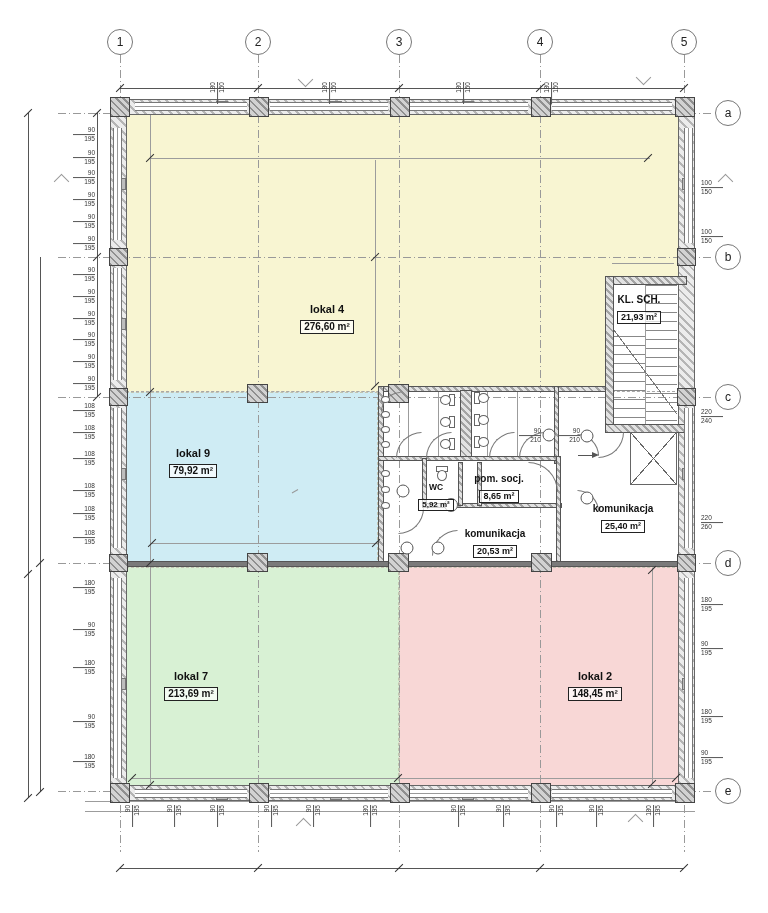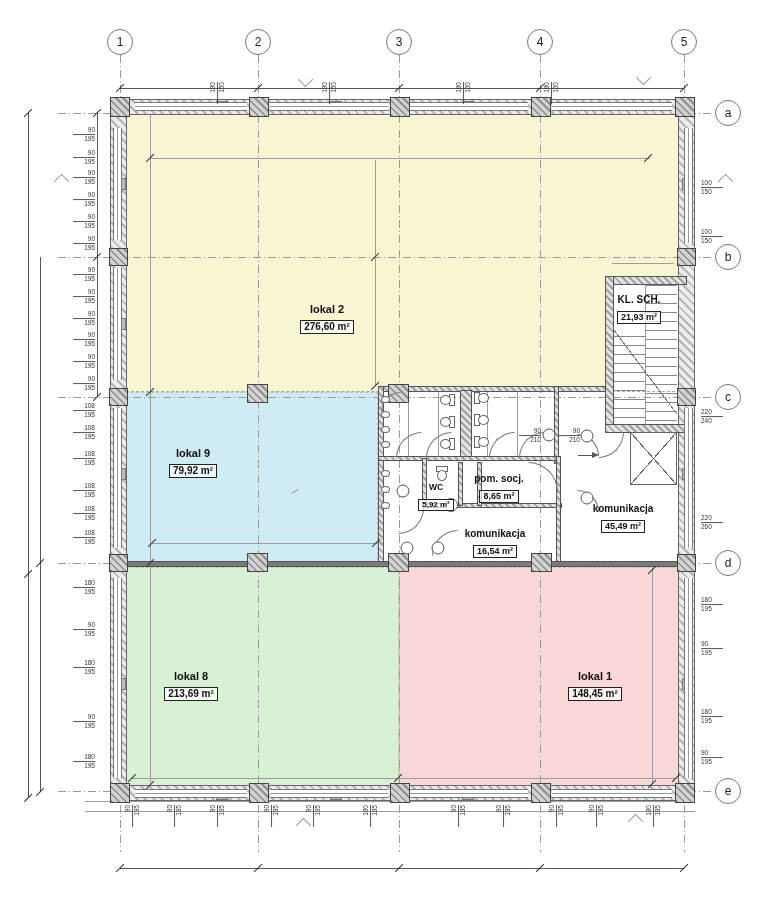--- a/index.html
+++ b/index.html
@@ -579,49 +579,49 @@
   <div id="tags">
       <div class="tagc" style="left: 403px; top: 491px;"></div>
       <div class="tagc" style="left: 407px; top: 548px;"></div>
       <div class="tagc" style="left: 438px; top: 548px;"></div>
       <div class="tagc" style="left: 549px; top: 435px;"></div>
       <div class="tagc" style="left: 587px; top: 436px;"></div>
       <div class="tagc" style="left: 587px; top: 498px;"></div>
     </div>
   <div id="rooms">
       <div class="room" style="left: 287px; top: 303px; width: 80px;">
-    <div class="rname">lokal 2</div>
+    <div class="rname">lokal 4</div>
     <div class="rarea">276,60 m²</div>
   </div>
       <div class="room" style="left: 153px; top: 447px; width: 80px;">
     <div class="rname">lokal 9</div>
     <div class="rarea">79,92 m²</div>
   </div>
       <div class="room" style="left: 148px; top: 670px; width: 86px;">
-    <div class="rname">lokal 8</div>
+    <div class="rname">lokal 7</div>
     <div class="rarea">213,69 m²</div>
   </div>
       <div class="room" style="left: 552px; top: 670px; width: 86px;">
-    <div class="rname">lokal 1</div>
+    <div class="rname">lokal 2</div>
     <div class="rarea">148,45 m²</div>
   </div>
       <div class="room mid" style="left: 606px; top: 294px; width: 66px;">
     <div class="rname">KL. SCH.</div>
     <div class="rarea">21,93 m²</div>
   </div>
       <div class="room sm" style="left: 414px; top: 483px; width: 44px;">
     <div class="rname">WC</div>
     <div class="rarea">5,92 m²</div>
   </div>
       <div class="room mid" style="left: 460px; top: 473px; width: 78px;">
     <div class="rname">pom. socj.</div>
     <div class="rarea">8,65 m²</div>
   </div>
       <div class="room mid" style="left: 452px; top: 528px; width: 86px;">
     <div class="rname">komunikacja</div>
-    <div class="rarea">16,54 m²</div>
+    <div class="rarea">20,53 m²</div>
   </div>
       <div class="room mid" style="left: 580px; top: 503px; width: 86px;">
     <div class="rname">komunikacja</div>
-    <div class="rarea">45,49 m²</div>
+    <div class="rarea">25,40 m²</div>
   </div>
     </div>
 </div>
 
 </body></html>

